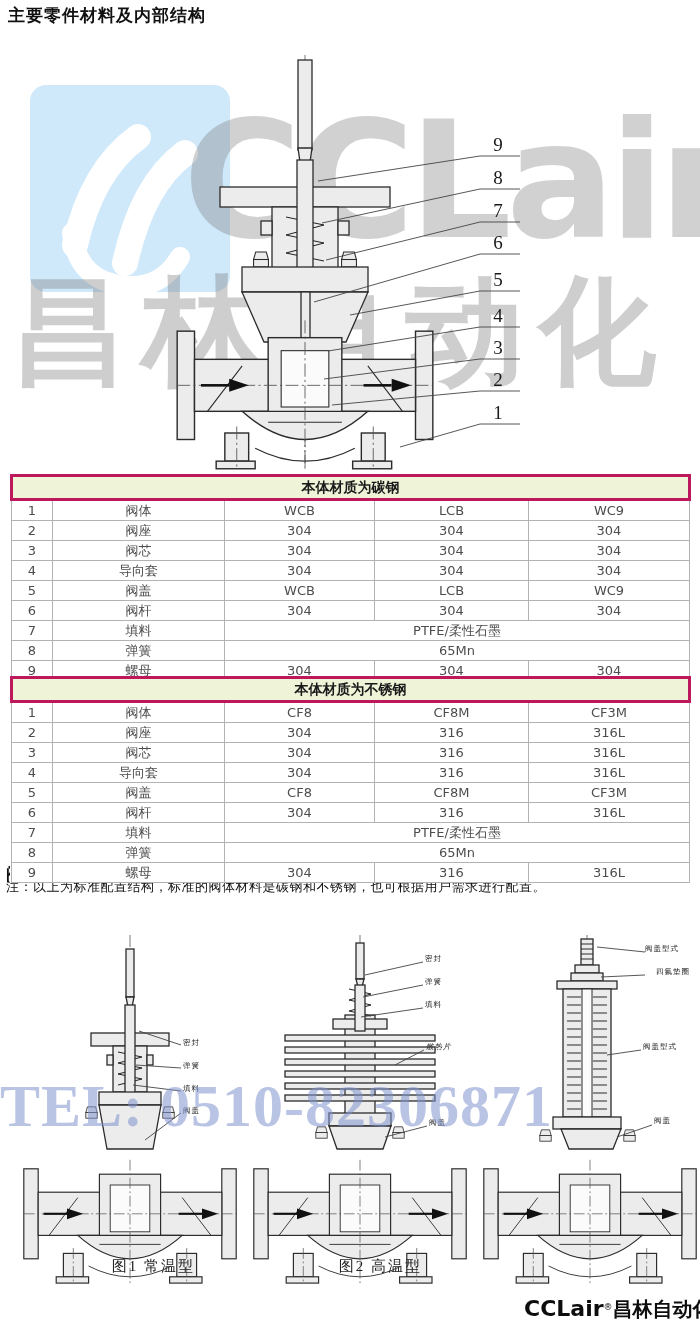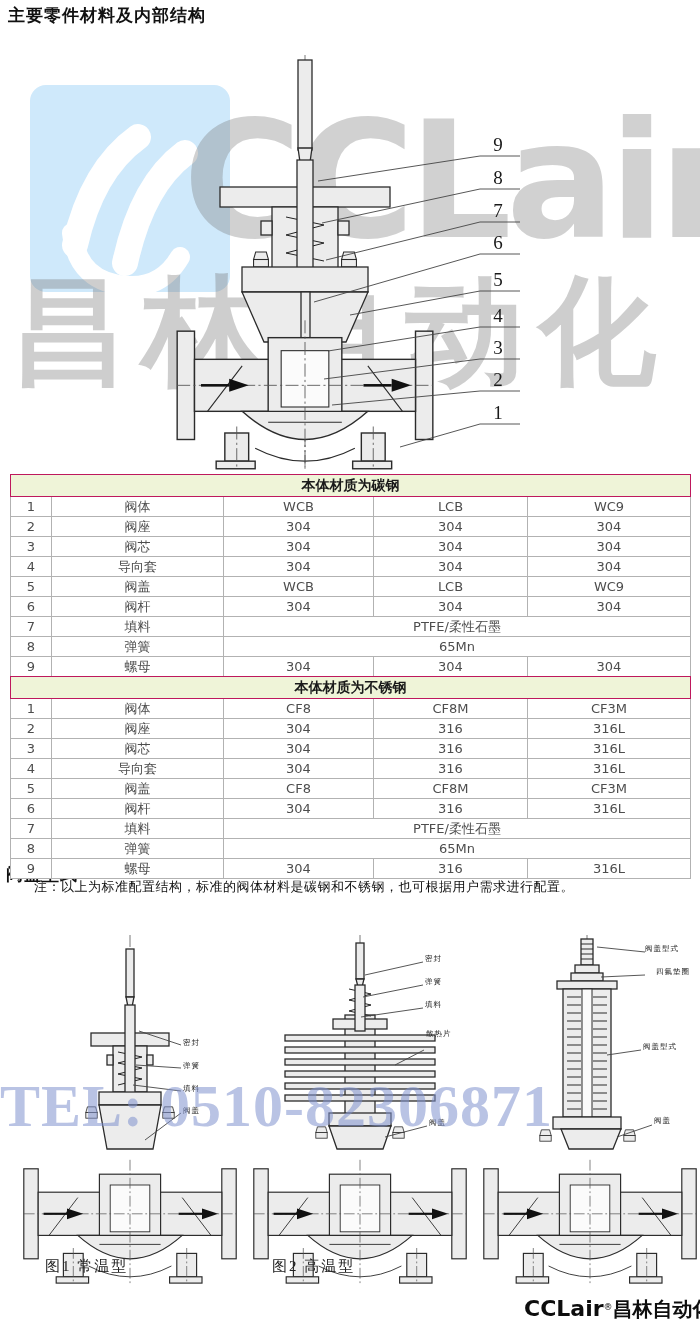--- a/index.html
+++ b/index.html
@@ -1,50 +1,50 @@
 <!DOCTYPE html>
 <html><head>
 <meta charset="utf-8">
 <style>
   html,body{margin:0;padding:0;background:#fff;}
   #page{position:relative;width:700px;height:1337px;background:#fff;overflow:hidden;
         font-family:"DejaVu Sans",sans-serif;}
   .abs{position:absolute;}
   
   #title{left:8px;top:4px;font:bold 17px "Liberation Serif",serif;color:#111;letter-spacing:1px;}
-  #note{left:6px;top:878px;font:13px "Liberation Serif",serif;color:#111;letter-spacing:.5px;margin-left:28px;}
+  #note{left:6px;top:878px;font:13px "Liberation Serif",serif;color:#111;letter-spacing:.5px;}
   #sec2{left:6px;top:863px;font:bold 17px "Liberation Serif",serif;color:#111;letter-spacing:1px;}
   
   #wm-logo{left:30px;top:85px;width:200px;height:207px;background:#cfe9fb;border-radius:16px;filter:blur(.6px);}
   #wm-en{left:183px;top:100px;font:bold 162px "DejaVu Sans",sans-serif;color:rgba(115,115,115,.33);
          letter-spacing:-6px;line-height:1;white-space:nowrap;}
   #wm-cn{left:10px;top:272px;font:bold 118px "DejaVu Sans",sans-serif;color:rgba(115,115,115,.35);
          letter-spacing:14px;line-height:1;white-space:nowrap;}
   .wm-blue{left:0;width:635px;font:bold 60px "Liberation Serif",serif;color:rgba(128,146,205,.55);
            letter-spacing:1px;white-space:nowrap;z-index:30;line-height:1;}
   #wm-tel{top:1076px;}
   #wm-fax{top:1184px;}
   
   #main-svg{left:10px;top:55px;z-index:10;}
   .figure{top:935px;width:225px;height:360px;z-index:10;}
   .fig-label{position:absolute;font-size:7.5px;color:#222;letter-spacing:1px;white-space:nowrap;z-index:12;}
-  .caption{top:1257px;width:150px;text-align:left;font:15px "Liberation Serif",serif;color:#222;
+  .caption{top:1257px;width:150px;text-align:right;font:15px "Liberation Serif",serif;color:#222;
            letter-spacing:2px;z-index:20;}
   #footer-brand{left:524px;top:1296px;z-index:40;color:#0d0d0d;white-space:nowrap;}
   #footer-brand .en{font:bold 22px "DejaVu Sans",sans-serif;}
   #footer-brand .reg{font-size:9px;vertical-align:6px;}
   #footer-brand .cn{font:bold 20px "DejaVu Sans",sans-serif;}
   
   table.mat{position:absolute;left:10px;width:681px;border-collapse:collapse;table-layout:fixed;
             font-size:13px;color:#4d4d4d;z-index:15;background:#fff;}
   #table-0{top:474px;} #table-1{top:676px;}
   table.mat td{border:1px solid #b2b2b2;height:19px;line-height:19px;padding:0;text-align:center;
                overflow:hidden;white-space:nowrap;}
   table.mat td.head{background:#eff4d8;font-weight:bold;color:#1a1a1a;font-size:14px;height:21px;
-                    border:1px solid #be185d;}
+                    border:3px solid #be185d;}
   
   .art  {fill:#ececec;stroke:#2b2b2b;stroke-width:1.3;}
   .artT {fill:#ececec;stroke:#2b2b2b;stroke-width:1;}
   .white{fill:#fbfbfb;stroke:#2b2b2b;stroke-width:1;}
   .lineonly{fill:none;stroke:#2b2b2b;stroke-width:1;}
   .cl{stroke:#555;stroke-width:.8;stroke-dasharray:12 3 2 3;fill:none;}
   .leader{fill:none;stroke:#444;stroke-width:.9;}
   .callout-t{font:19px "Liberation Serif",serif;fill:#1a1a1a;}
   .spring{fill:none;stroke:#222;stroke-width:1;}
   .arrowln{stroke:#111;stroke-width:2.4;}
@@ -331,21 +331,21 @@
       <rect class="art" x="40" y="136" width="150" height="6"></rect>
       <rect class="art" x="40" y="148" width="150" height="6"></rect>
       <rect class="art" x="40" y="160" width="150" height="6"></rect>
       <rect class="art" x="84" y="178" width="62" height="13"></rect>
       <use href="#hexbolt" x="68" y="191" width="17" height="13"></use>
       <use href="#hexbolt" x="145" y="191" width="17" height="13"></use>
       <polygon class="art" points="84,191 146,191 138,214 92,214"></polygon>
       <use href="#valve-body" x="7" y="212" width="216" height="148"></use>
       <path class="leader" d="M178,27 L120,40 M178,50 L118,62 M178,73 L116,82 M179,115 L150,130 M182,191 L140,202"></path>
     </svg>
-  <span class="fig-label" style="left: 180px; top: 19px;">密封</span><span class="fig-label" style="left: 180px; top: 42px;">弹簧</span><span class="fig-label" style="left: 180px; top: 65px;">填料</span><span class="fig-label" style="left: 181px; top: 94px;">散热片</span><span class="fig-label" style="left: 184px; top: 183px;">阀盖</span></div>
+  <span class="fig-label" style="left: 180px; top: 19px;">密封</span><span class="fig-label" style="left: 180px; top: 42px;">弹簧</span><span class="fig-label" style="left: 180px; top: 65px;">填料</span><span class="fig-label" style="left: 181px; top: 107px; font-style: italic;">散热片</span><span class="fig-label" style="left: 184px; top: 183px;">阀盖</span></div>
 
   <div id="fig-2" class="abs figure" style="left:475px">
     <svg width="225" height="360" viewBox="0 0 225 360">
       <line class="cl" x1="112" y1="0" x2="112" y2="212"></line>
       <rect class="art" x="106" y="4" width="12" height="26"></rect>
       <path class="lineonly" d="M106,9 h12 M106,14 h12 M106,19 h12 M106,24 h12"></path>
       <rect class="art" x="100" y="30" width="24" height="8"></rect>
       <rect class="art" x="96" y="38" width="32" height="8"></rect>
       <rect class="art" x="82" y="46" width="60" height="8"></rect>
       <rect class="art" x="88" y="54" width="48" height="128"></rect>

